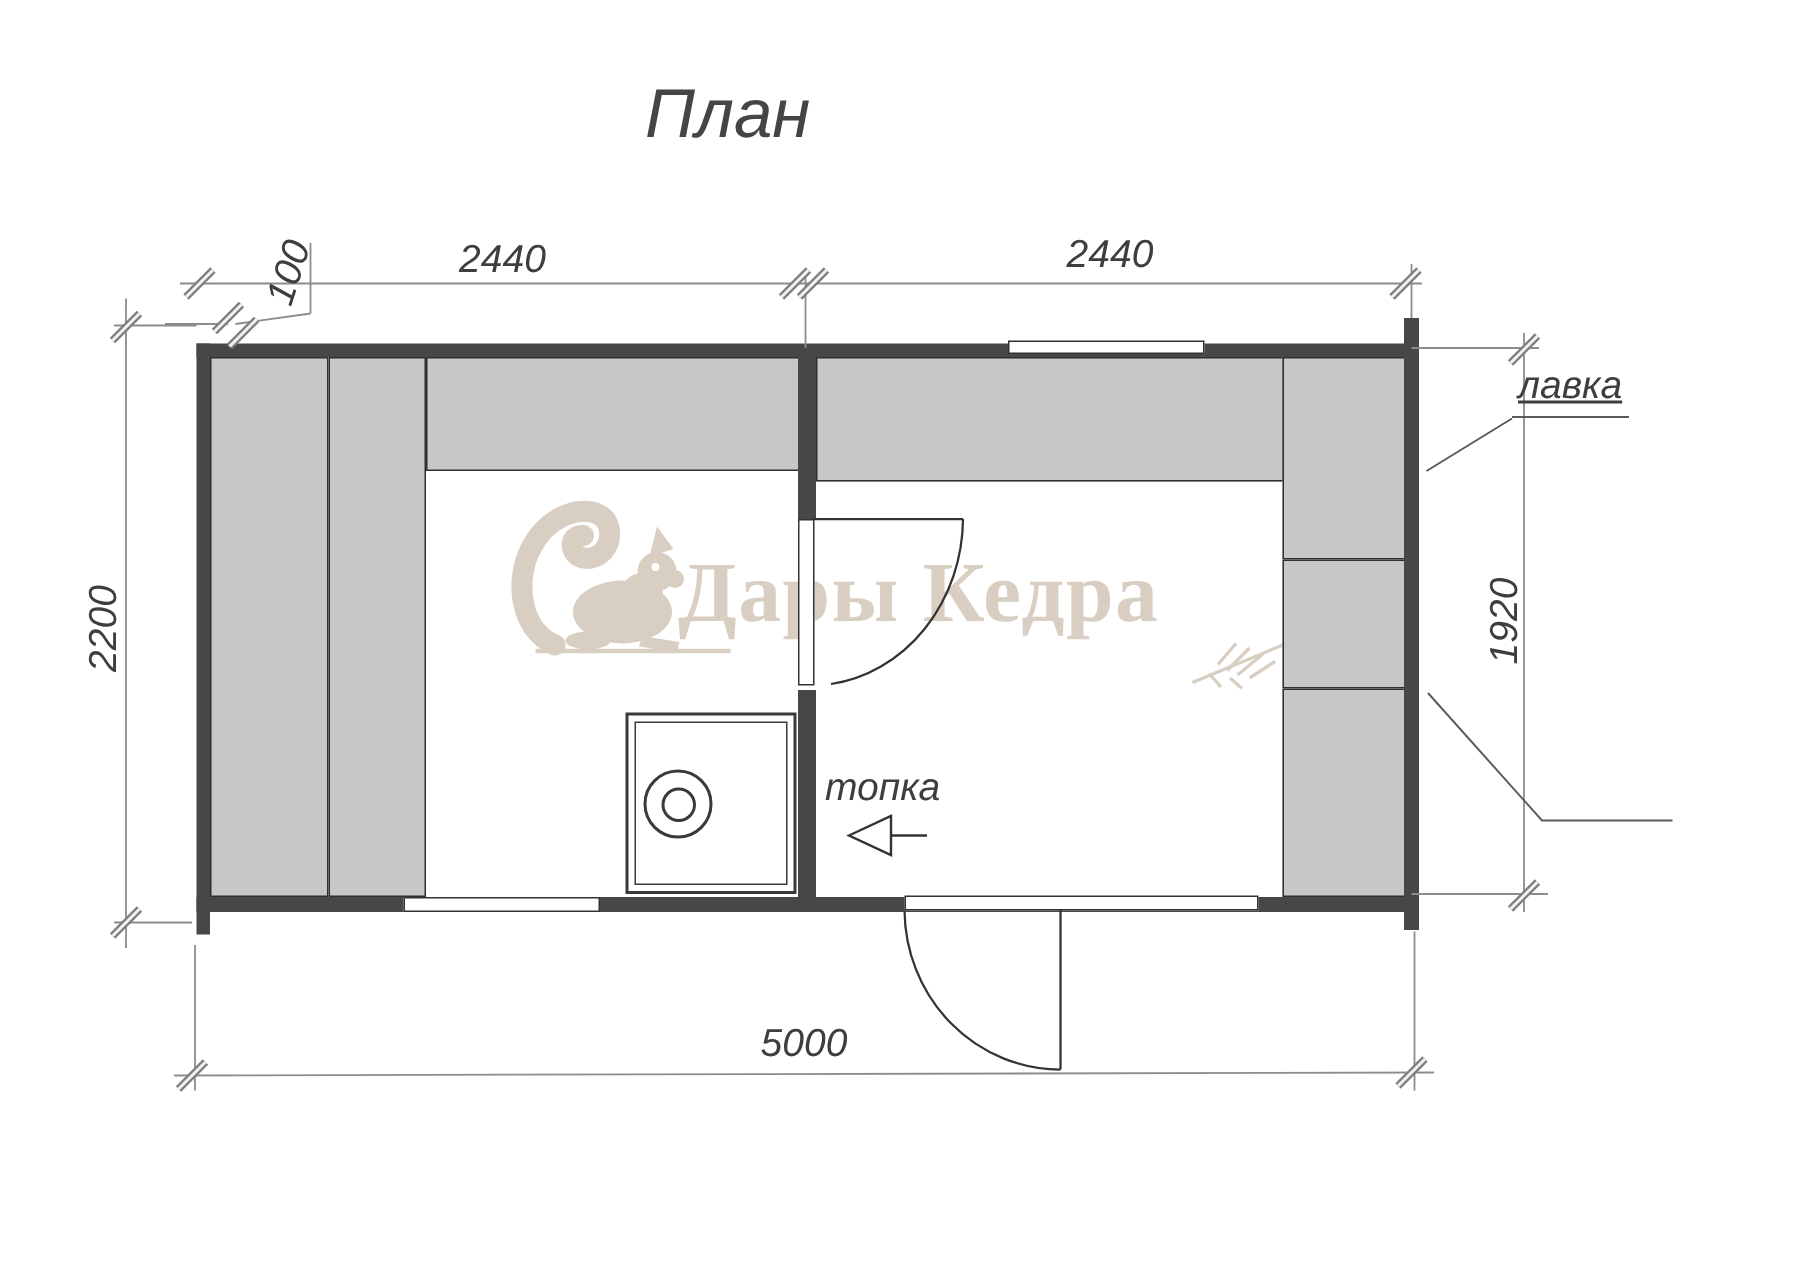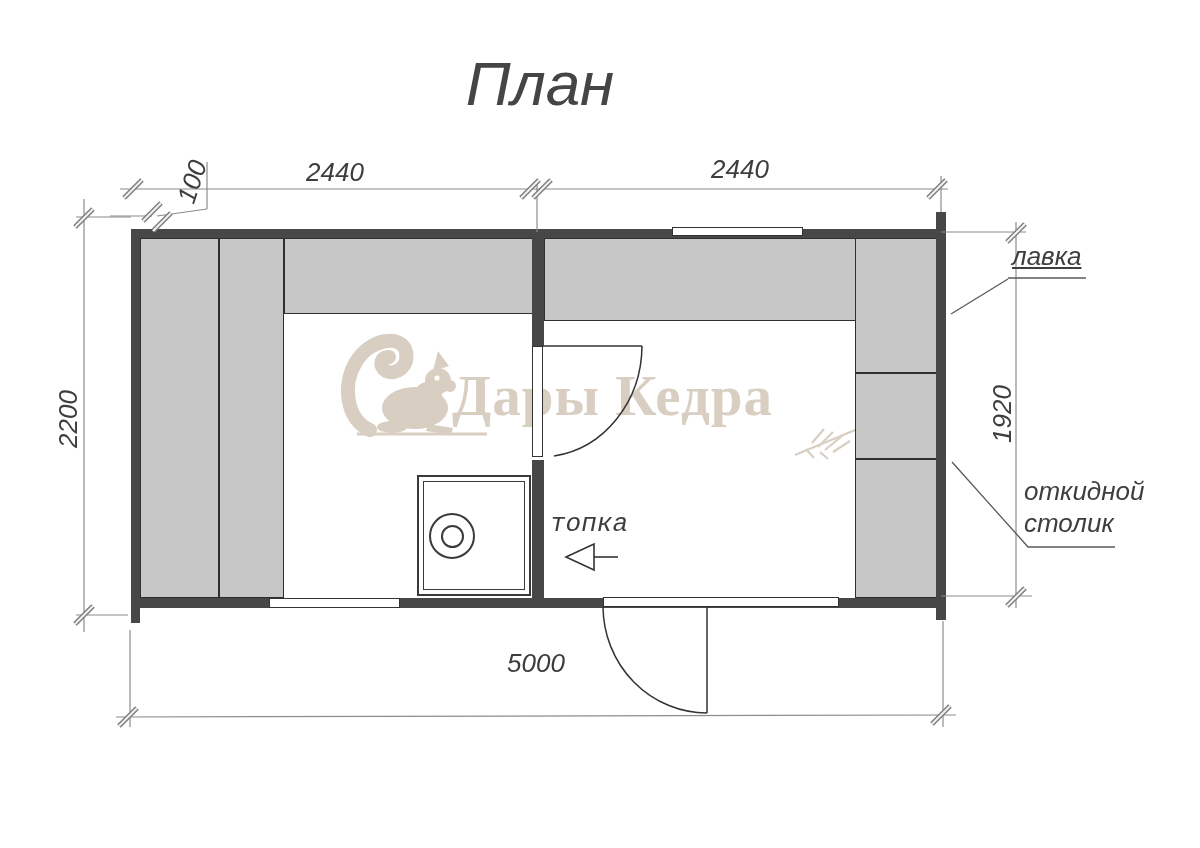--- a/index.html
+++ b/index.html
@@ -1,30 +1,30 @@
 <!DOCTYPE html>
 <html><head>
 <meta charset="utf-8">
 <style>
   html,body{margin:0;padding:0;background:#fff;}
   #canvas{position:relative;width:1200px;height:848px;background:#ffffff;overflow:hidden;
           font-family:"Liberation Sans",sans-serif;}
   
   .txt{position:absolute;font-style:italic;color:#3e3e3e;white-space:nowrap;}
-  #plan-title{left:430px;top:48px;width:220px;text-align:center;font-size:62px;color:#454545;}
+  #plan-title{left:430px;top:48px;width:220px;font-size:46px;color:#454545;}
   .dim{font-size:26px;text-align:center;}
   #dim-2440-left{left:285px;top:157px;width:100px;}
   #dim-2440-right{left:690px;top:154px;width:100px;}
   #dim-100{left:160px;top:168px;width:60px;height:26px;transform:rotate(-72deg);}
   #dim-2200{left:17px;top:405px;width:100px;height:28px;transform:rotate(-90deg);}
   #dim-1920{left:951px;top:400px;width:100px;height:28px;transform:rotate(-90deg);}
-  #dim-5000{left:486px;top:648px;width:100px;text-align:center;}
+  #dim-5000{left:486px;top:680px;width:100px;text-align:center;}
   #label-bench{left:1012px;top:241px;width:80px;font-size:26px;text-decoration:underline;}
   #label-table{left:1024px;top:476px;width:112px;font-size:26px;white-space:normal;line-height:1.22;}
-  #label-firebox{left:550px;top:509px;width:80px;font-size:26px;font-family:Liberation Mono, monospace;}
+  #label-firebox{left:550px;top:509px;width:80px;font-size:26px;}
   
   .wm{position:absolute;color:#d9cec2;font-family:"Liberation Serif",serif;font-weight:bold;white-space:nowrap;}
   #wm-brand{left:452px;top:367px;font-size:57px;letter-spacing:1px;line-height:1;}
   #wm-site{left:491px;top:436px;font-size:21px;letter-spacing:5px;}
   
   .wall{position:absolute;background:#474747;}
   #wall-top{left:131px;top:229px;width:810px;height:9px;}
   #wall-bottom{left:131px;top:598px;width:810px;height:10px;}
   #wall-left{left:131px;top:229px;width:9px;height:394px;}
   #wall-right{left:936px;top:212px;width:10px;height:408px;}
@@ -180,16 +180,15 @@
   </svg>
 
   <div id="plan-title" class="txt">План</div>
   <div id="dim-2440-left" class="txt dim">2440</div>
   <div id="dim-2440-right" class="txt dim">2440</div>
   <div id="dim-100" class="txt dim">100</div>
   <div id="dim-2200" class="txt dim">2200</div>
   <div id="dim-1920" class="txt dim">1920</div>
   <div id="dim-5000" class="txt dim">5000</div>
   <div id="label-bench" class="txt">лавка</div>
-  <div id="label-table" class="txt">откидной столик</div>
   <div id="label-firebox" class="txt">топка</div>
 
 </div>
 
 </body></html>

